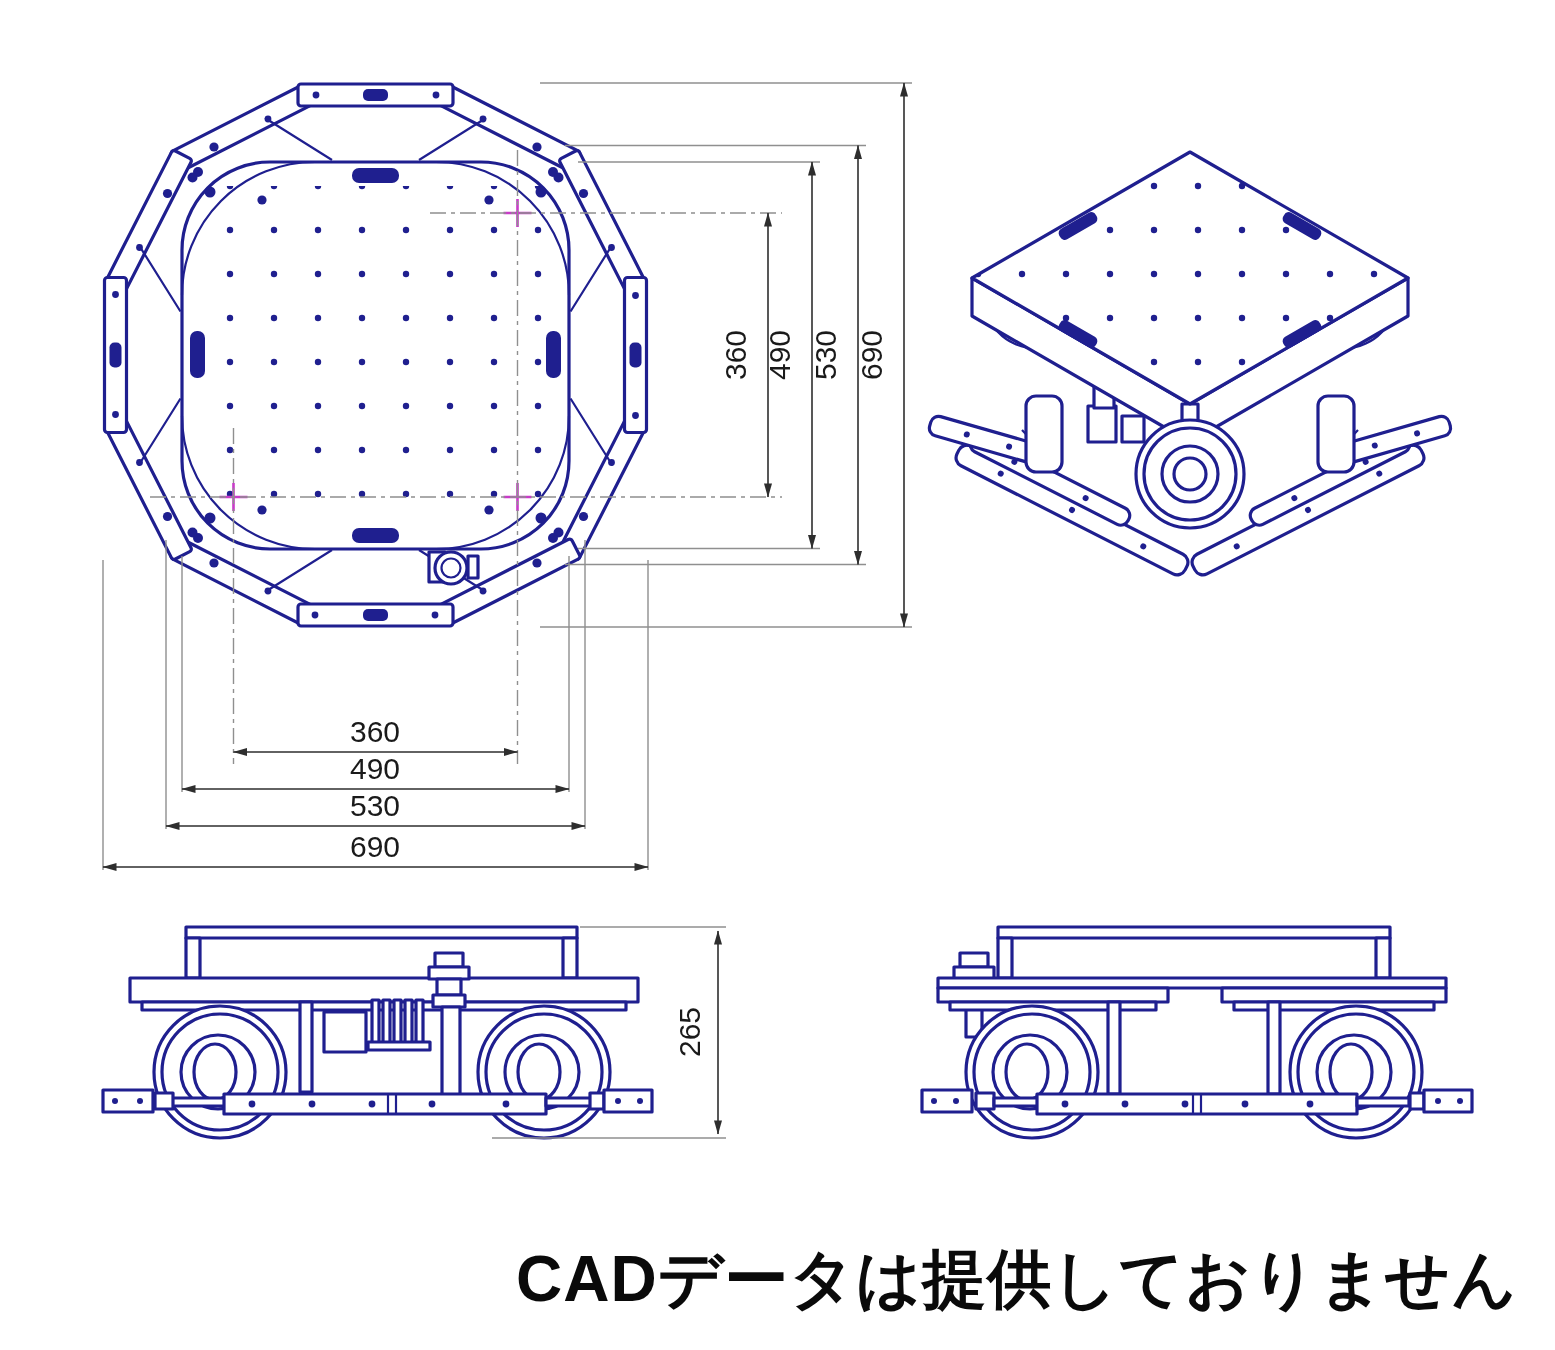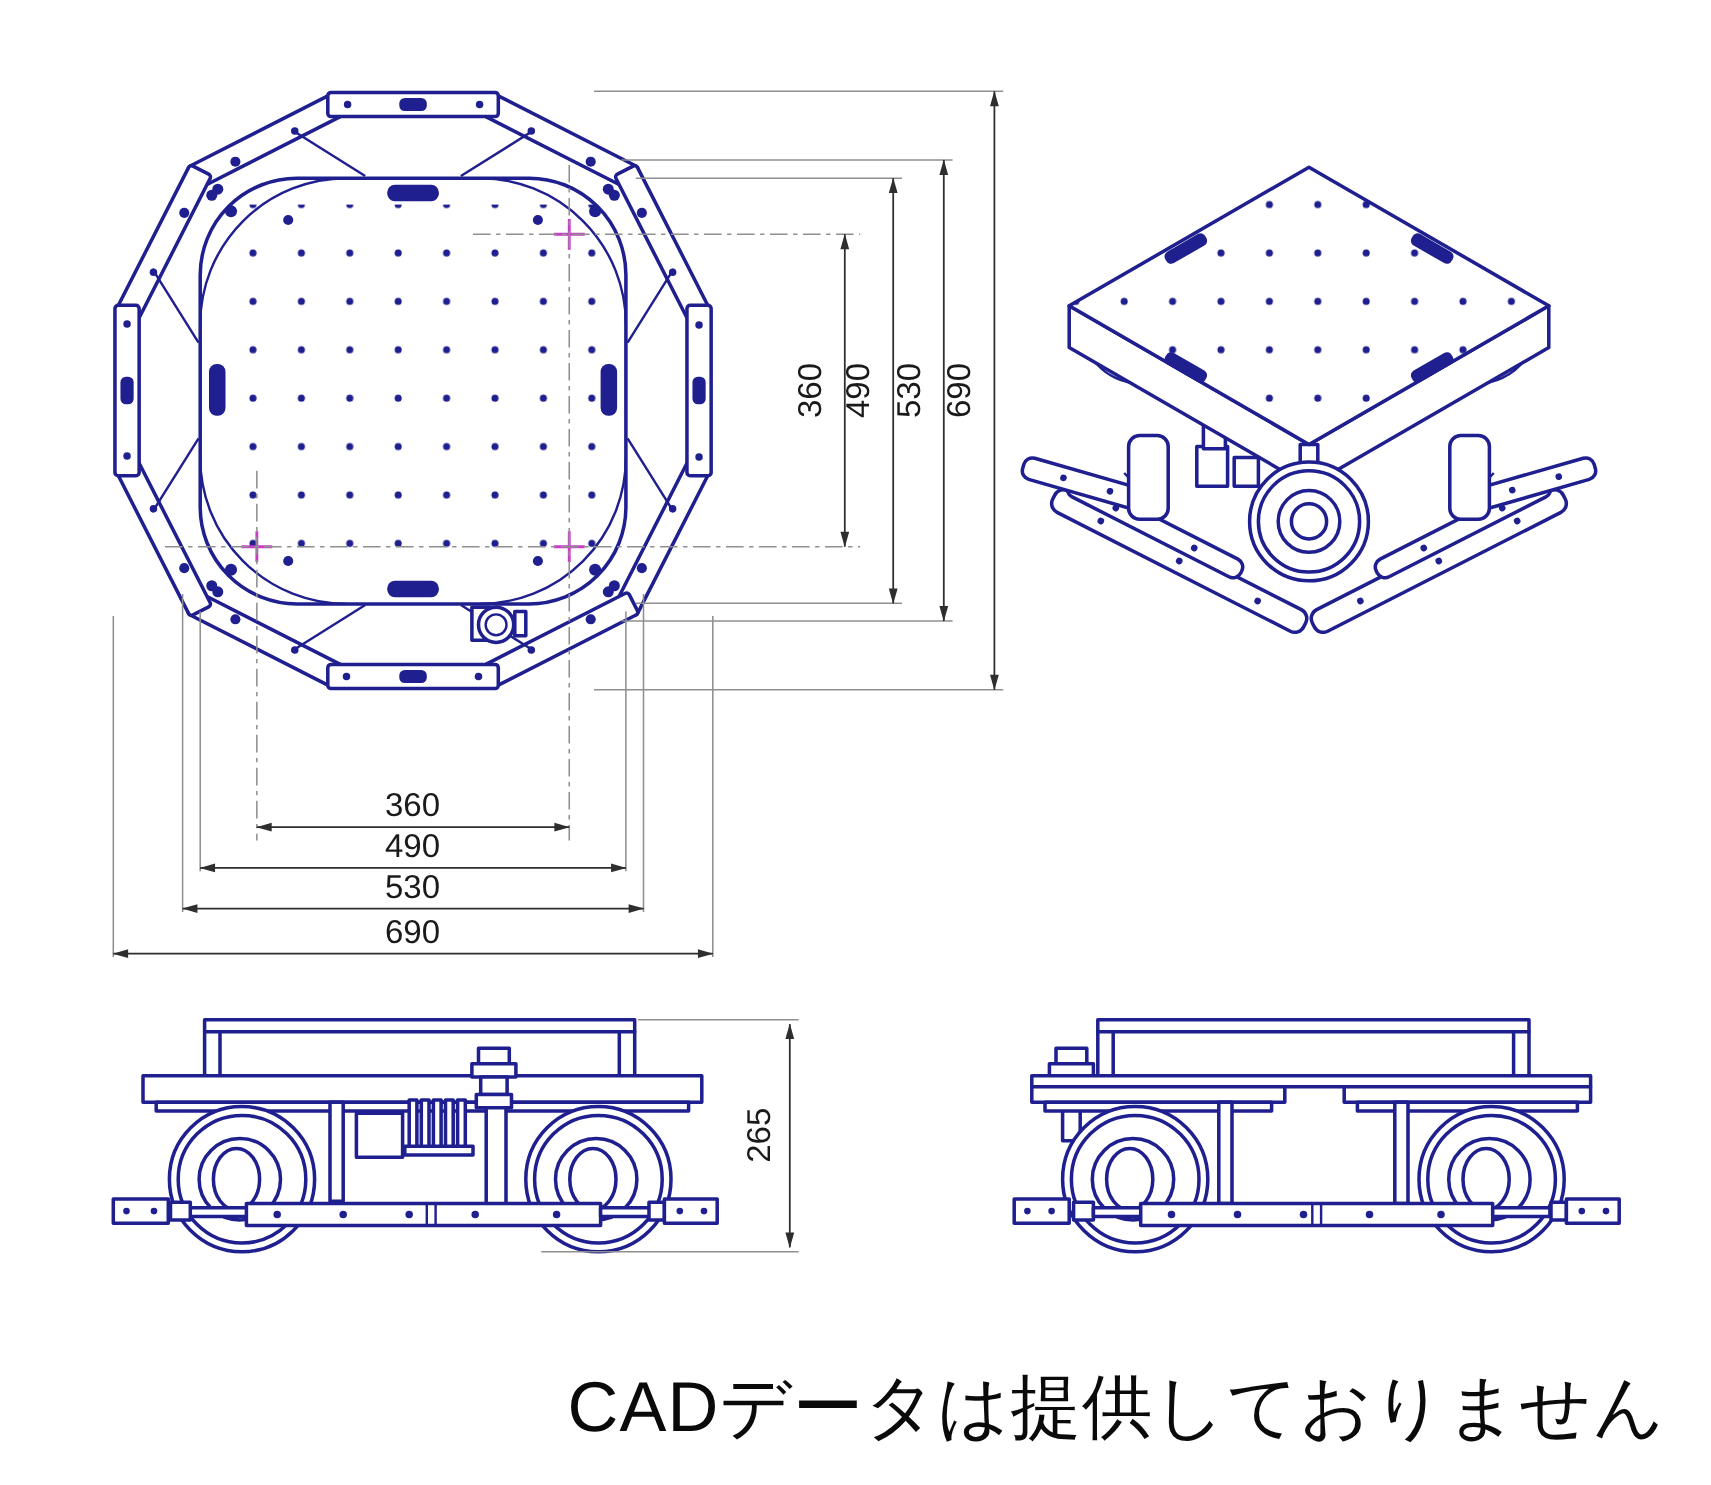--- a/index.html
+++ b/index.html
@@ -16,21 +16,21 @@
   svg{position:absolute;left:0;top:0;}
   .nv{stroke:var(--navy);stroke-width:3.2;fill:none;stroke-linejoin:round;}
   .nvf{stroke:var(--navy);stroke-width:3.2;fill:#fff;stroke-linejoin:round;}
   .nvthin{stroke:var(--navy);stroke-width:2.2;fill:none;}
   .fill{fill:var(--navy);stroke:none;}
   .ext{stroke:var(--gray);stroke-width:1.4;fill:none;}
   .cl{stroke:var(--gray);stroke-width:1.4;fill:none;stroke-dasharray:16 5 4 5;}
   .dimln{stroke:var(--dim);stroke-width:1.6;fill:none;}
   .dimtxt{fill:var(--dimtext);font-family:"Liberation Sans",sans-serif;font-size:30px;}
   .caption{position:absolute;left:516px;top:1236px;width:1020px;white-space:nowrap;
-           font-family:"Liberation Sans",sans-serif;font-size:64px;font-weight:400;
+           font-family:"Liberation Sans",sans-serif;font-size:64px;font-weight:700;
            color:#0a0a0a;letter-spacing:1px;}
 </style>
 </head>
 <body>
 
 <div class="canvas">
 
 <svg width="1555" height="1350" viewBox="0 0 1555 1350">
   <defs>
     <marker id="mE" markerWidth="17" markerHeight="12" refX="15.5" refY="6" orient="auto" markerUnits="userSpaceOnUse">

